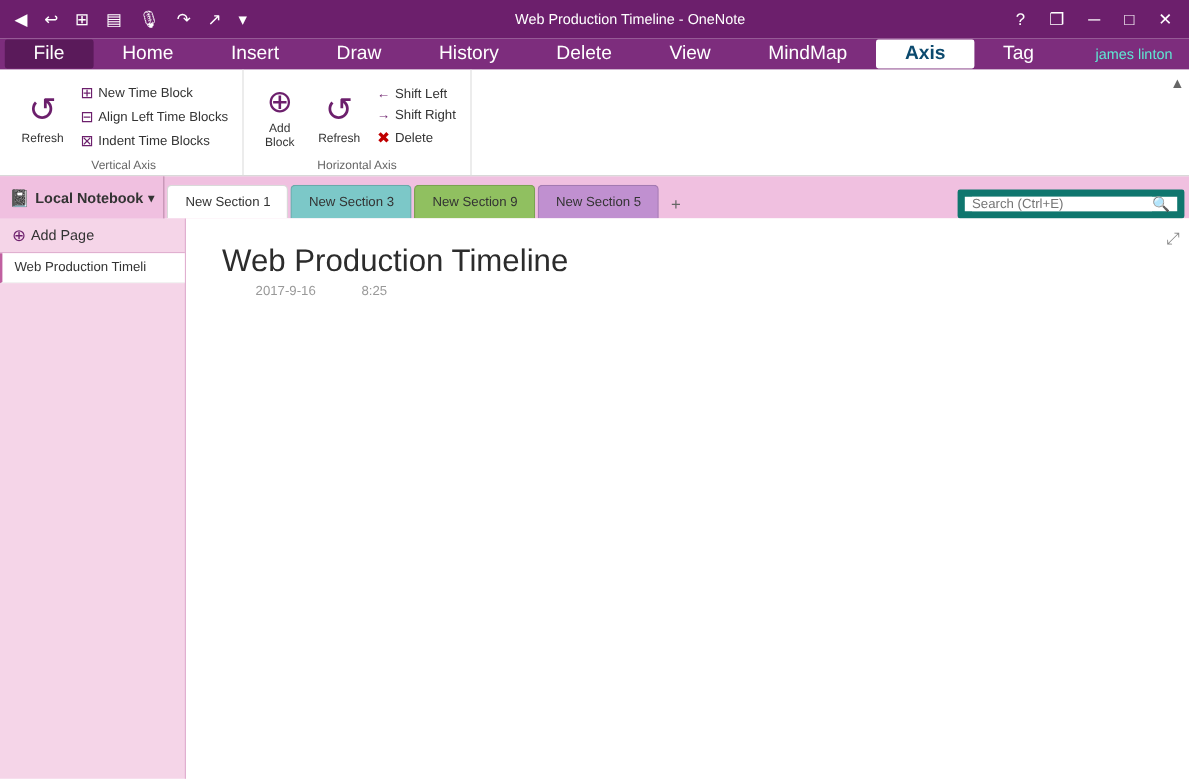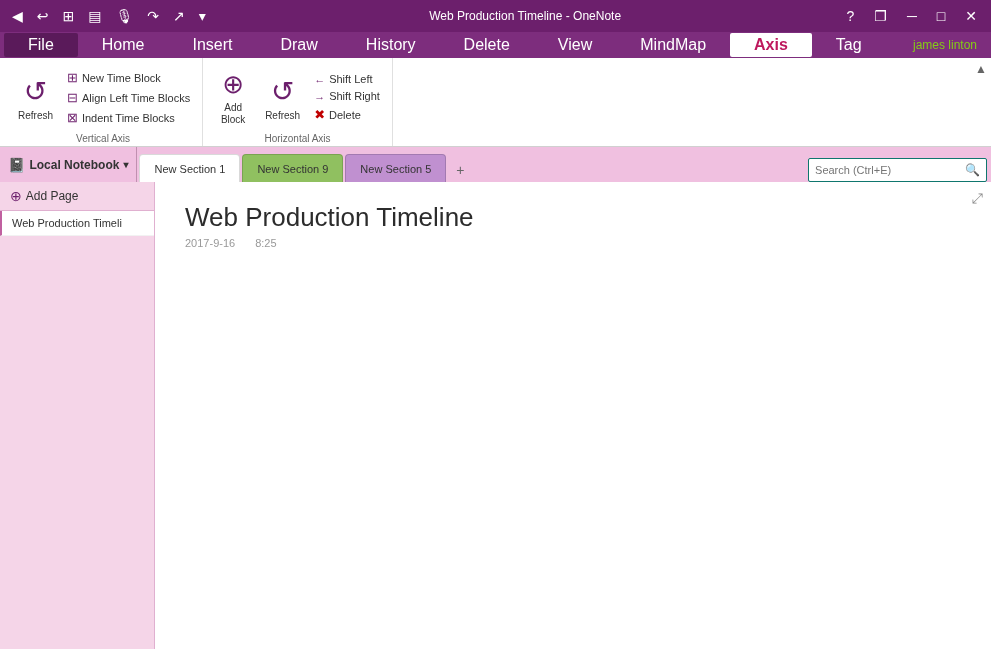--- a/index.html
+++ b/index.html
@@ -30,22 +30,22 @@
       padding: 0 4px;
     }
     .menu-item {
       color: white;
       padding: 3px 24px;
       cursor: pointer;
       font-size: 16px;
       border-radius: 2px;
     }
     .menu-item.active { background: #5a1a5a; }
-    .menu-item.axis-active { background: white; color: #be185d; font-weight: 600; }
-    .menu-right { margin-left: auto; color: #84cc16; font-size: 12px; padding: 3px 10px; }
+    .menu-item.axis-active { background: white; color: #0c4a6e; font-weight: 600; }
+    .menu-right { margin-left: auto; color: #5eead4; font-size: 12px; padding: 3px 10px; }
 
     
     .ribbon {
       background: white;
       border-bottom: 1px solid #d0d0d0;
       display: flex;
       align-items: stretch;
       min-height: 80px;
       padding: 0 4px;
       position: relative;
@@ -159,21 +159,21 @@
       color: #666;
       font-size: 14px;
       margin-left: 2px;
       border-radius: 2px;
     }
     .search-box {
       margin-left: auto;
       display: flex;
       align-items: center;
       background: white;
-      border: 1px solid #0f766e;
+      border: 6px solid #0f766e;
       border-radius: 2px;
       padding: 2px 6px;
       height: 24px;
       margin-top: 4px;
       margin-right: 4px;
     }
     .search-box input {
       border: none;
       outline: none;
       font-size: 11px;
@@ -229,21 +229,22 @@
     .page-title {
       font-size: 26px;
       font-weight: 400;
       color: #2c2c2c;
       margin-bottom: 4px;
     }
     .page-meta {
       font-size: 11px;
       color: #999;
       display: flex;
-      gap: 20px;
+      gap: 38px;
+      margin-left: 28px;
     }
     .expand-btn {
       position: absolute;
       top: 8px;
       right: 8px;
       cursor: pointer;
       color: #888;
       font-size: 14px;
     }
   </style>
@@ -350,20 +351,23 @@
 
 <div class="section-tabs-bar">
   <div class="notebook-selector">
     <span style="font-size:14px;color:#6c1f6c;">📓</span>
     <span>Local Notebook</span>
     <span style="margin-left:auto;font-size:10px;">▾</span>
   </div>
   <div class="section-tab orange active-tab">
     <span>New Section 1</span>
   </div>
+  <div class="section-tab teal">
+    <span>New Section 3</span>
+  </div>
   <div class="section-tab green">
     <span>New Section 9</span>
   </div>
   <div class="section-tab purple">
     <span>New Section 5</span>
   </div>
   <div class="add-section-btn">+</div>
   <div class="search-box">
     <input type="text" placeholder="Search (Ctrl+E)" style="">
     <span class="search-icon">🔍</span>

